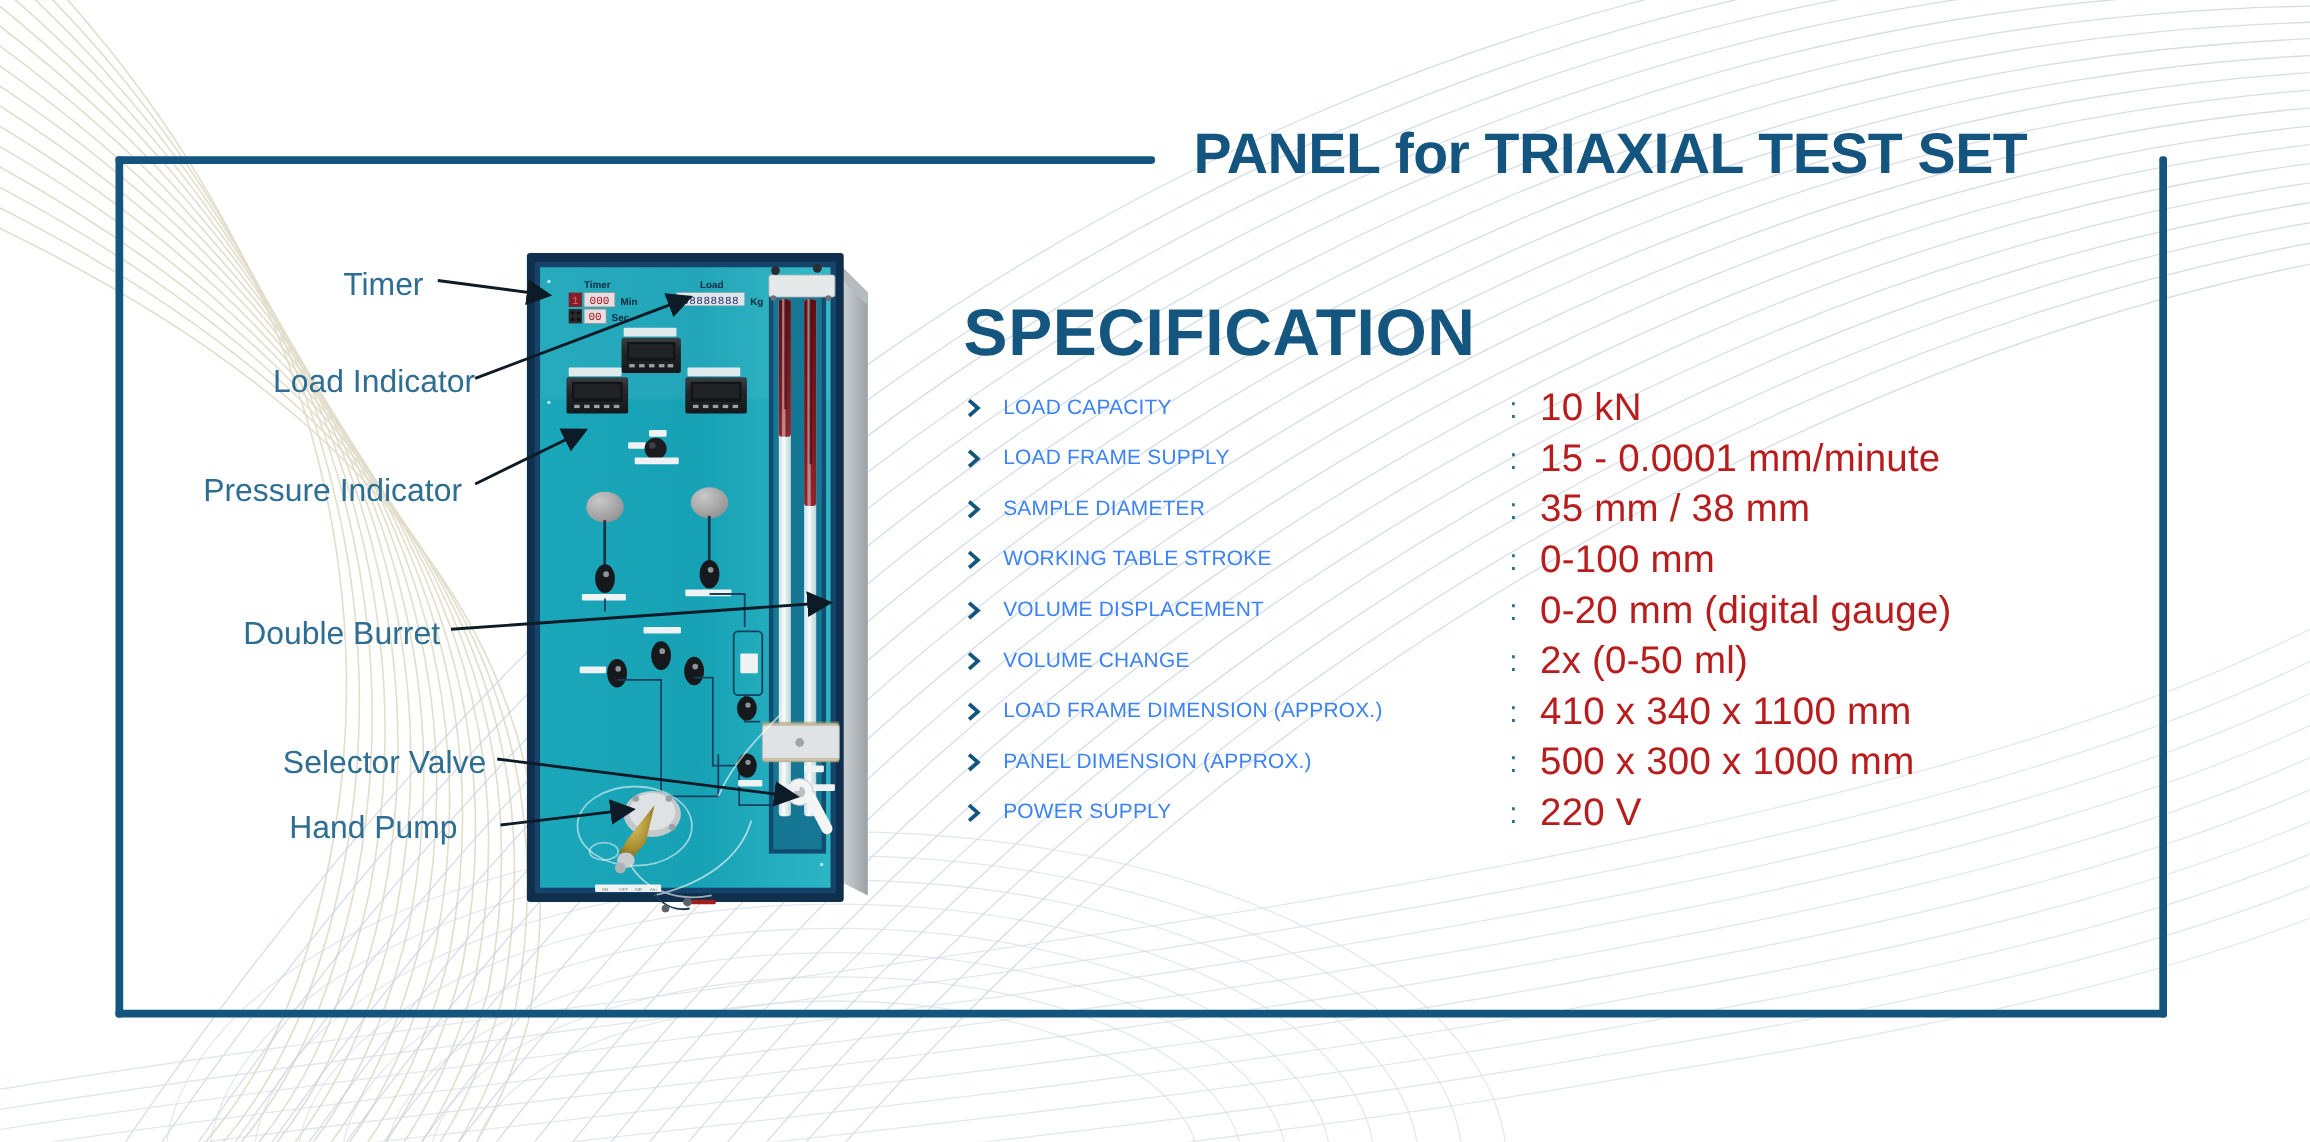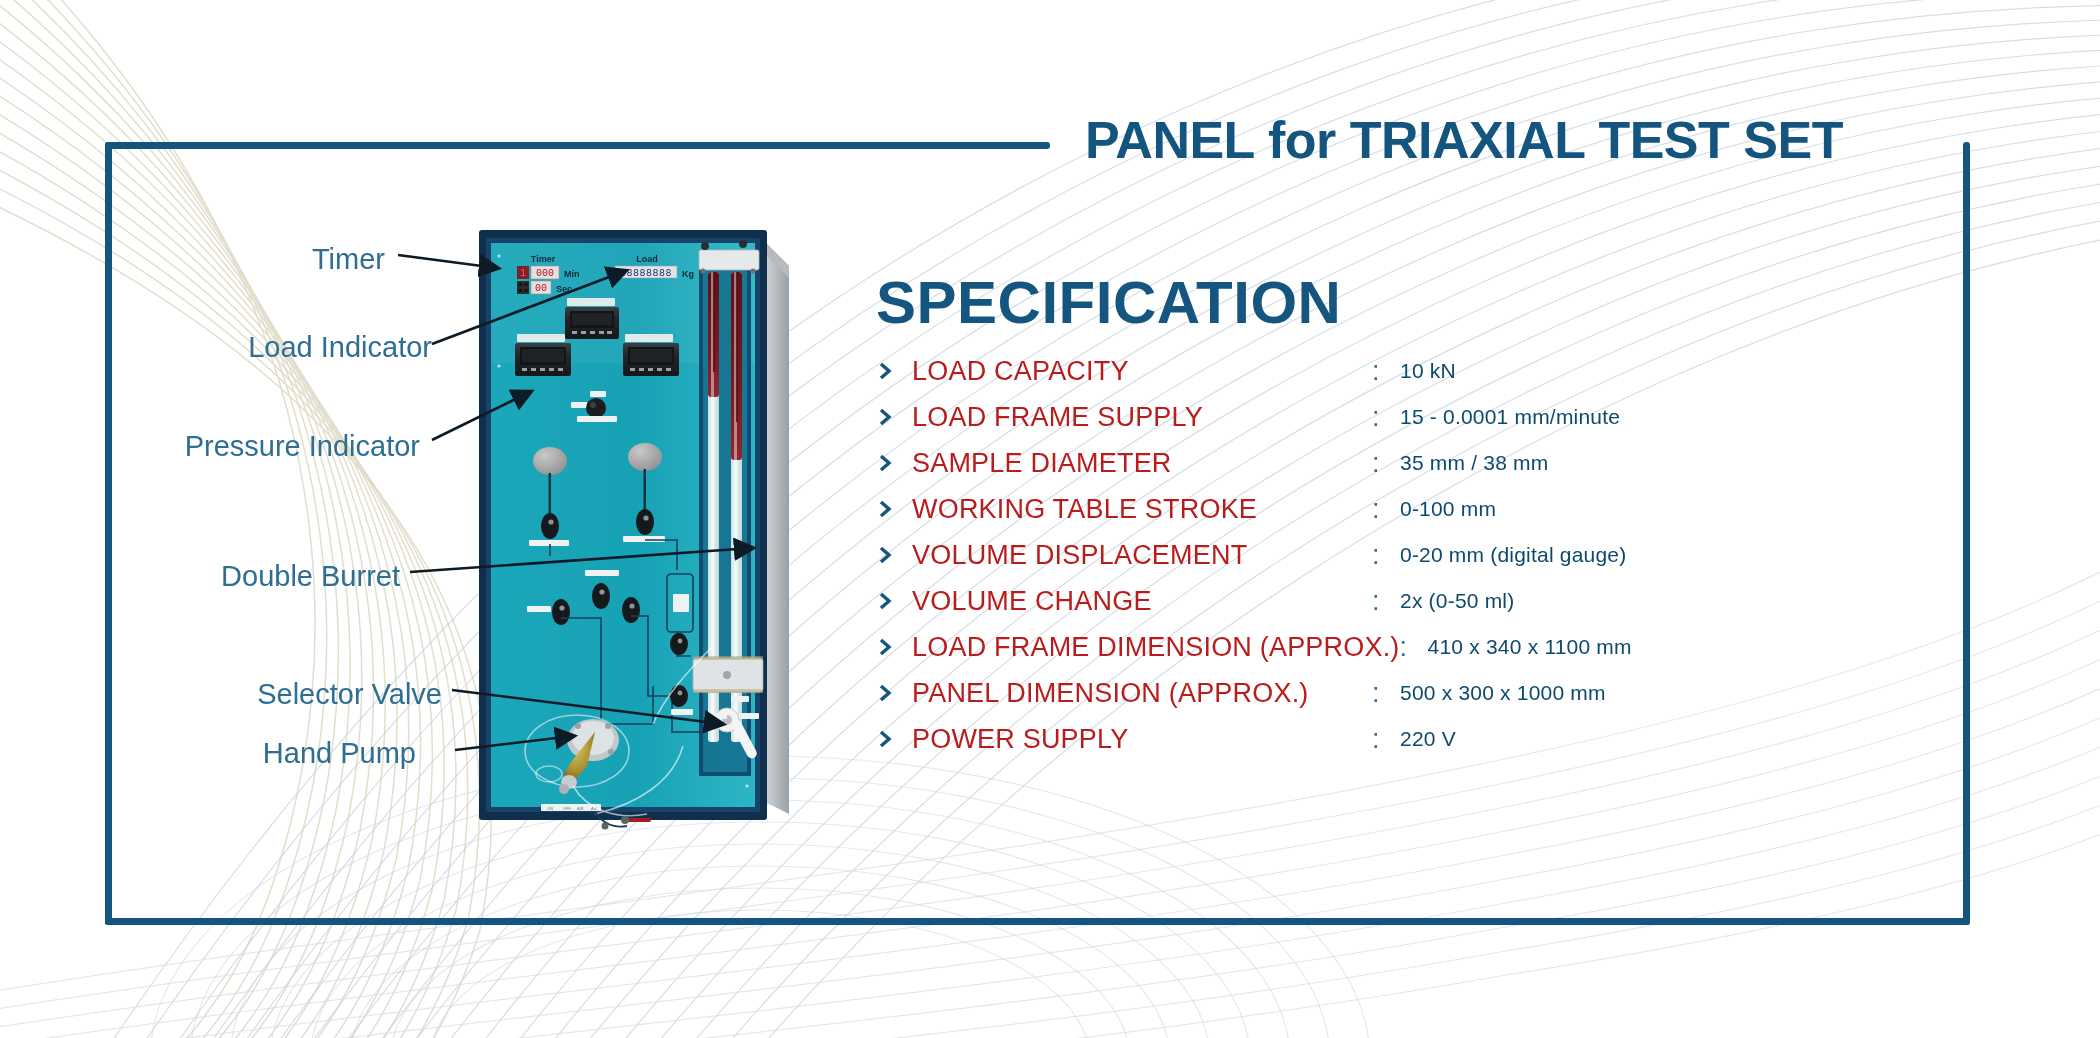--- a/index.html
+++ b/index.html
@@ -33,26 +33,26 @@
   #spec-heading{
     position:absolute;left:876px;top:268px;
     font-size:60px;font-weight:bold;color:#155680;
     letter-spacing:0.5px;
   }
   #spec-table{position:absolute;left:876px;top:348px;width:1020px;}
   .spec-row{position:relative;height:46px;display:flex;align-items:center;}
   .spec-bullet{width:36px;flex:0 0 36px;display:flex;align-items:center;}
   .spec-bullet svg{display:block;}
   .spec-label{
-    flex:0 0 460px;font-size:27px;color:#b91c1c;
+    flex:0 0 460px;font-size:19px;color:#3b82f6;
     font-family:"Liberation Sans", sans-serif;
     letter-spacing:0.2px;white-space:nowrap;
   }
   .spec-colon{flex:0 0 28px;font-size:27px;color:#2a6f96;}
-  .spec-value{font-size:21px;color:#0c4a6e;white-space:nowrap;letter-spacing:0.2px;}
+  .spec-value{font-size:35px;color:#b91c1c;white-space:nowrap;letter-spacing:0.2px;}
 
   
   .callout{
     position:absolute;font-size:29px;color:#2d6e92;
     white-space:nowrap;text-align:right;
   }
   #callout-timer{left:0px;top:243px;width:385px;}
   #callout-load{left:12px;top:331px;width:420px;}
   #callout-pressure{left:0px;top:430px;width:420px;}
   #callout-burret{left:0px;top:560px;width:400px;}

